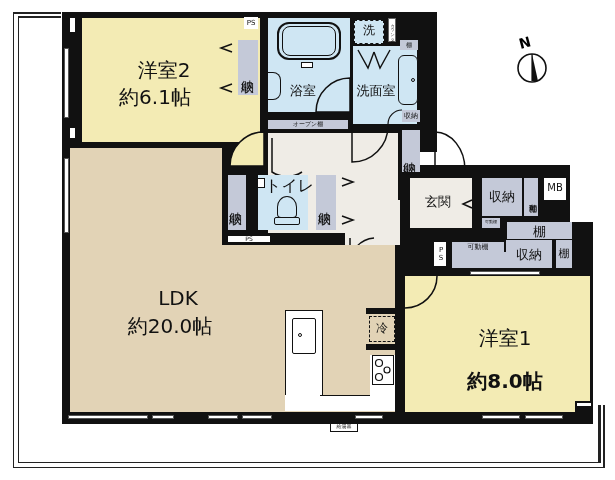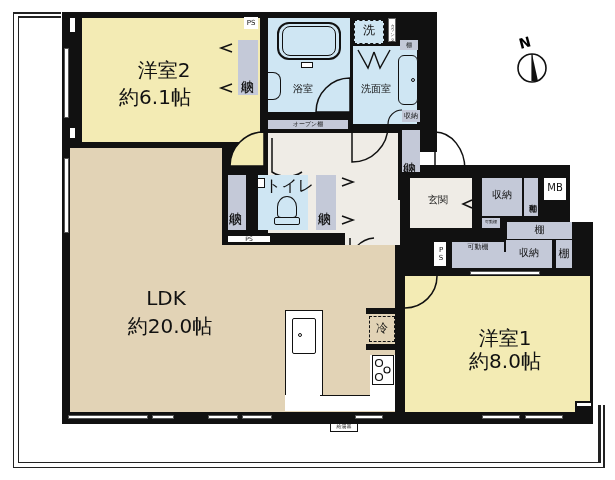--- a/index.html
+++ b/index.html
@@ -9,21 +9,21 @@
   .wall { background: #111111; }
   .balcony-outer { border: 1.5px solid #222; background: #fff; }
   .balcony-inner { border: 1.5px solid #222; background: #fff; }
   .yellow { background: #f3ebb4; }
   .beige { background: #e2d3b6; }
   .blue { background: #cfe6f3; }
   .grey { background: #efece6; }
   .storage { background: #c4c9d8; }
   .white { background: #ffffff; }
   .label-big { color: #111; font-size: 20px; text-align: center; line-height: 26px; white-space: nowrap; }
-  .label-mid { color: #111; font-size: 10px; text-align: center; white-space: nowrap; }
+  .label-mid { color: #111; font-size: 13px; text-align: center; white-space: nowrap; }
   .label-sm { color: #111; font-size: 7px; text-align: center; white-space: nowrap; }
   .vert { writing-mode: vertical-rl; text-orientation: upright; letter-spacing: 0; }
   .window { background: #fff; border: 1px solid #555; }
   svg { position: absolute; overflow: visible; }
 </style>
 </head>
 <body>
 
 <div class="abs balcony-outer" style="left:13px;top:12px;width:592px;height:456px;"></div>
 <div class="abs balcony-inner" style="left:18px;top:16px;width:583px;height:447px;"></div>
@@ -131,21 +131,21 @@
     <polyline points="14,38 3,42 14,46" fill="none" stroke="#111" stroke-width="1.5"></polyline>
   </svg>
 <svg style="left:342px;top:178px;" width="14" height="48">
     <polyline points="0,0 11,4 0,8" fill="none" stroke="#111" stroke-width="1.5"></polyline>
     <polyline points="0,38 11,42 0,46" fill="none" stroke="#111" stroke-width="1.5"></polyline>
   </svg>
 
 <div class="abs beige" style="left:70px;top:148px;width:150px;height:264px;"></div>
 <div class="abs beige" style="left:220px;top:245px;width:175px;height:167px;"></div>
 <div class="abs beige" style="left:200px;top:148px;width:22px;height:100px;"></div>
-<div class="abs label-big" style="left:126px;top:285px;width:80px;">LDK</div>
+<div class="abs label-big" style="left:138px;top:285px;width:80px;">LDK</div>
 <div class="abs label-big" style="left:120px;top:313px;width:100px;">約20.0帖</div>
 <div class="abs window" style="left:64px;top:158px;width:5px;height:75px;"></div>
 
 <div class="abs white" style="left:285px;top:310px;width:38px;height:100px;border:1.5px solid #111;"></div>
 <div class="abs white" style="left:285px;top:395px;width:110px;height:16px;"></div>
 <div class="abs white" style="left:320px;top:395px;width:75px;height:15px;border-top:1.5px solid #111;"></div>
 <div class="abs white" style="left:370px;top:355px;width:25px;height:45px;"></div>
 <div class="abs" style="left:292px;top:318px;width:24px;height:36px;border:1.5px solid #111;border-radius:2px;background:#fff;"></div>
 <div class="abs" style="left:298px;top:333px;width:4px;height:4px;border:1.2px solid #111;border-radius:50%;"></div>
 <div class="abs wall" style="left:366px;top:308px;width:30px;height:6px;"></div>
@@ -189,21 +189,21 @@
 <div class="abs label-sm" style="left:452px;top:242px;width:52px;font-size:7px;">可動棚</div>
 <div class="abs storage" style="left:452px;top:252px;width:100px;height:16px;"></div>
 <div class="abs storage" style="left:506px;top:240px;width:46px;height:28px;"></div>
 <div class="abs label-mid" style="left:506px;top:246px;width:46px;">収納</div>
 <div class="abs storage" style="left:556px;top:240px;width:16px;height:28px;"></div>
 <div class="abs label-mid" style="left:556px;top:246px;width:16px;font-size:11px;">棚</div>
 
 <div class="abs yellow" style="left:405px;top:276px;width:170px;height:136px;"></div>
 <div class="abs yellow" style="left:405px;top:276px;width:185px;height:125px;"></div>
 <div class="abs label-big" style="left:455px;top:325px;width:100px;">洋室1</div>
-<div class="abs label-big" style="left:450px;top:348px;width:110px;">約8.0帖</div>
+<div class="abs label-big" style="left:450px;top:368px;width:110px;font-weight:bold;">約8.0帖</div>
 <svg style="left:405px;top:276px;" width="32" height="32">
     <path d="M0,32 A32,32 0 0 0 32,0" fill="none" stroke="#111" stroke-width="1.5"></path>
   </svg>
 <div class="abs window" style="left:470px;top:271px;width:70px;height:4px;"></div>
 <div class="abs window" style="left:482px;top:415px;width:38px;height:4px;"></div>
 <div class="abs window" style="left:525px;top:415px;width:38px;height:4px;"></div>
 <div class="abs white" style="left:577px;top:403px;width:14px;height:3px;"></div>
 
 <div class="abs" style="left:519px;top:34px;width:16px;font-size:14px;font-weight:bold;transform:rotate(-15deg);">N</div>
 <svg style="left:516px;top:52px;" width="32" height="32">

